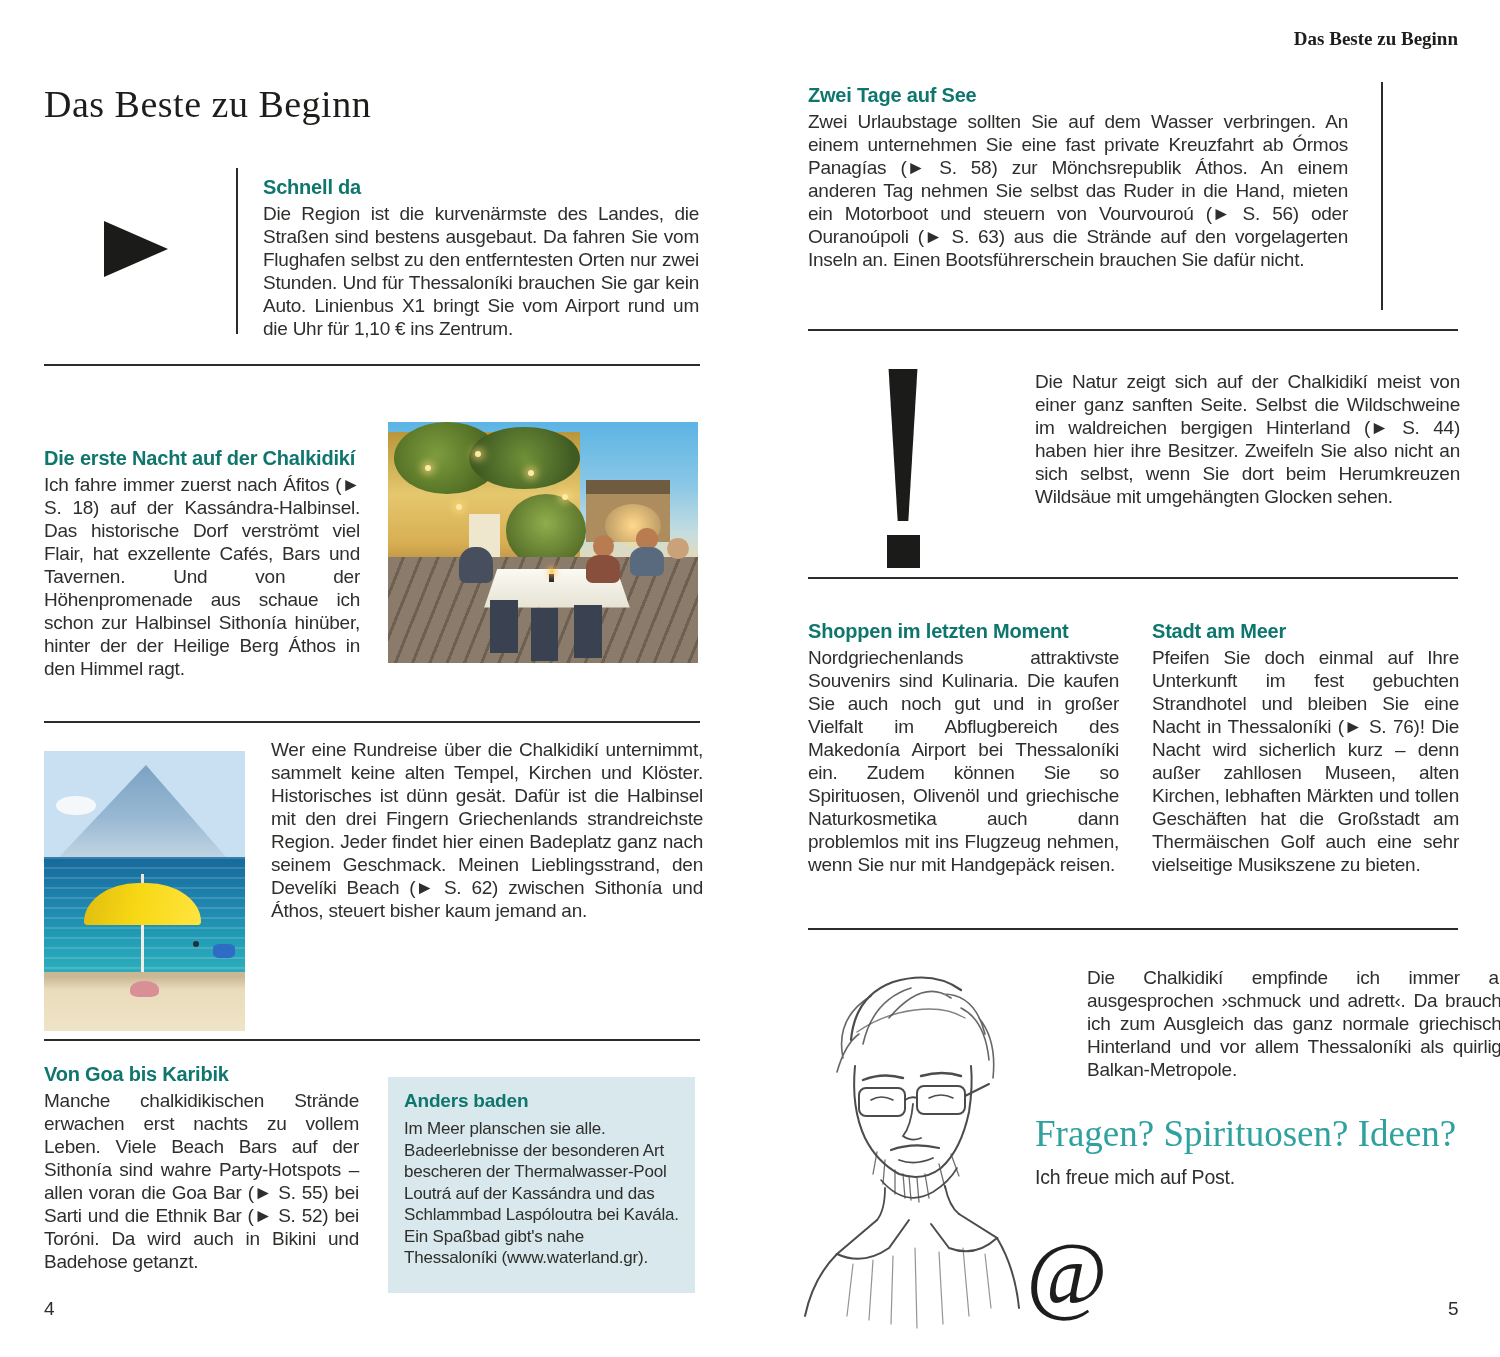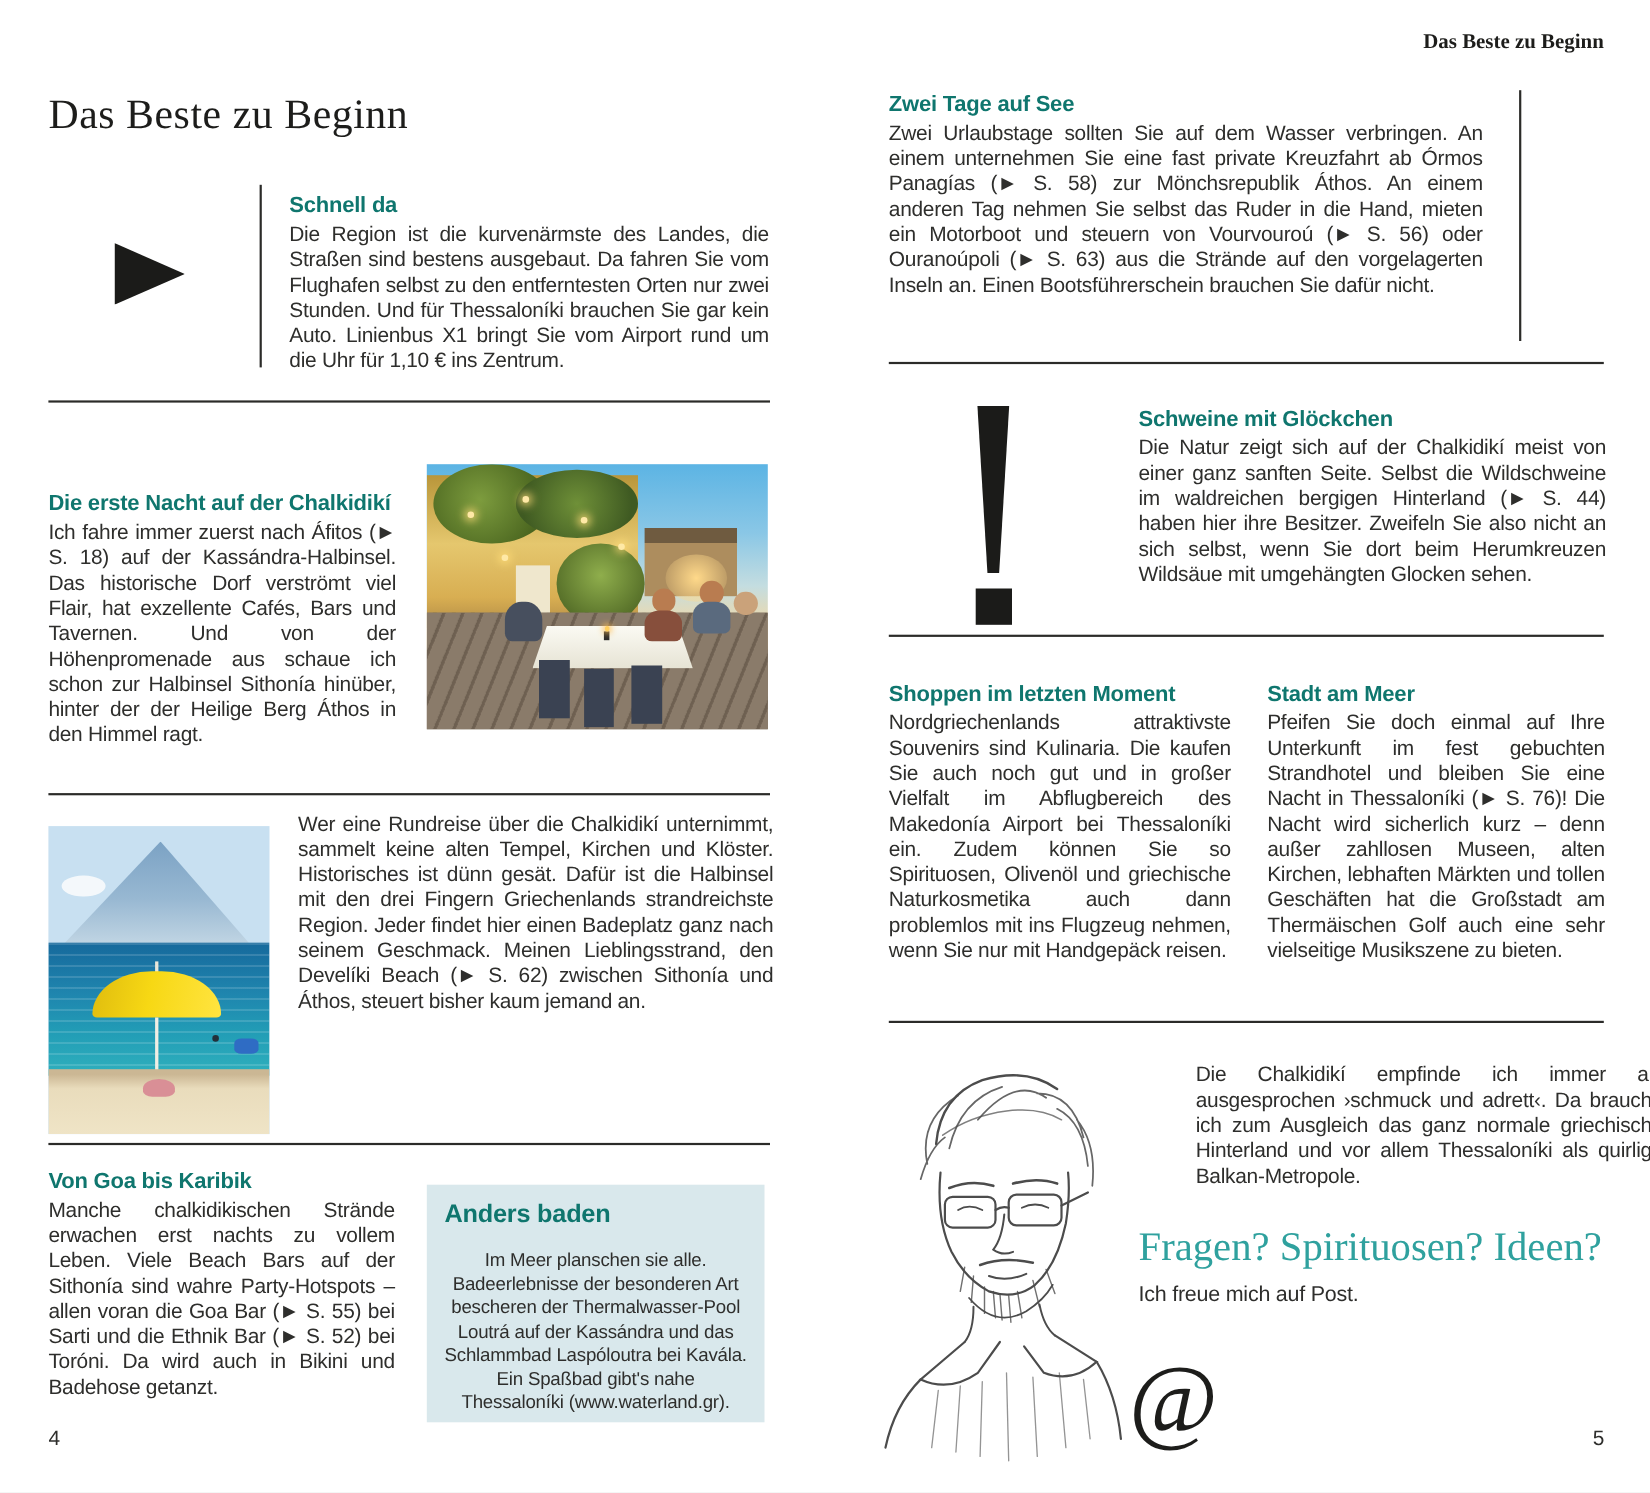--- a/index.html
+++ b/index.html
@@ -17,22 +17,22 @@
   .pagenum{font-size:19px;color:#2e2e2c;}
   
   .tri{position:absolute;width:64px;height:56px;background:#1b1b19;
        clip-path:polygon(0 0,100% 50%,0 100%);}
   
   .excl-stem{position:absolute;left:0;top:0;width:38px;height:152px;background:#1b1b19;
              clip-path:polygon(12% 0,88% 0,64% 100%,36% 100%);}
   .excl-dot{position:absolute;left:3px;top:166px;width:33px;height:33px;background:#1b1b19;}
   
   .infobox{position:absolute;box-sizing:border-box;padding:13px 16px;}
-  .infobox .sechead{font-size:23px;margin-bottom:18px;}
-  .infobox .body{font-size:17px;line-height:21.5px;text-align:center;letter-spacing:-.2px;}
+  .infobox .sechead{font-size:19px;margin-bottom:6px;}
+  .infobox .body{font-size:17px;line-height:21.5px;text-align:left;letter-spacing:-.2px;}
   
   .cta{font-family:"Liberation Serif","DejaVu Serif",serif;font-size:37px;}
   .sub{font-size:19.5px;letter-spacing:-.2px;}
   .at{font-family:"Liberation Serif","DejaVu Serif",serif;font-style:italic;font-size:88px;line-height:88px;color:#1d1d1b;}
   .mail{font-family:"Liberation Serif","DejaVu Serif",serif;font-style:italic;font-weight:500;
         font-size:22px;line-height:27px;color:#1d1d1b;}
   
   .photo{position:absolute;overflow:hidden;}
   .taverna{background:linear-gradient(180deg,#5cb4e4 0%,#8ac7e6 26%,#c4dde0 46%,#eed9ab 60%,#d9b87c 68%,#8a7a66 72%);}
   .tav-ground{position:absolute;left:0;top:56%;width:100%;height:44%;
@@ -171,21 +171,20 @@
   </div>
   <div class="vrule" style="left:1381px;top:82px;height:228px;"></div>
 
   <div class="hrule" style="left:808px;top:329px;width:650px;"></div>
 
   <div class="abs" style="left:884px;top:369px;width:40px;height:200px;">
     <div class="excl-stem"></div>
     <div class="excl-dot"></div>
   </div>
   <div class="abs" style="left:1035px;top:370px;width:425px;">
-    <div class="sechead">Schweine mit Glöckchen</div>
     <div class="body">Die Natur zeigt sich auf der Chalkidikí meist von einer ganz sanften Seite. Selbst die Wildschweine im waldreichen bergigen Hinterland (► S. 44) haben hier ihre Besitzer. Zweifeln Sie also nicht an sich selbst, wenn Sie dort beim Herumkreuzen Wildsäue mit umgehängten Glocken sehen.</div>
   </div>
 
   <div class="hrule" style="left:808px;top:577px;width:650px;"></div>
 
   <div class="abs" style="left:808px;top:620px;width:311px;">
     <div class="sechead">Shoppen im letzten Moment</div>
     <div class="body">Nordgriechenlands attraktivste Souvenirs sind Kulinaria. Die kaufen Sie auch noch gut und in großer Vielfalt im Abflugbereich des Makedonía Airport bei Thessaloníki ein. Zudem können Sie so Spirituosen, Olivenöl und griechische Naturkosmetika auch dann problemlos mit ins Flugzeug nehmen, wenn Sie nur mit Handgepäck reisen.</div>
   </div>
   <div class="abs" style="left:1152px;top:620px;width:307px;">

